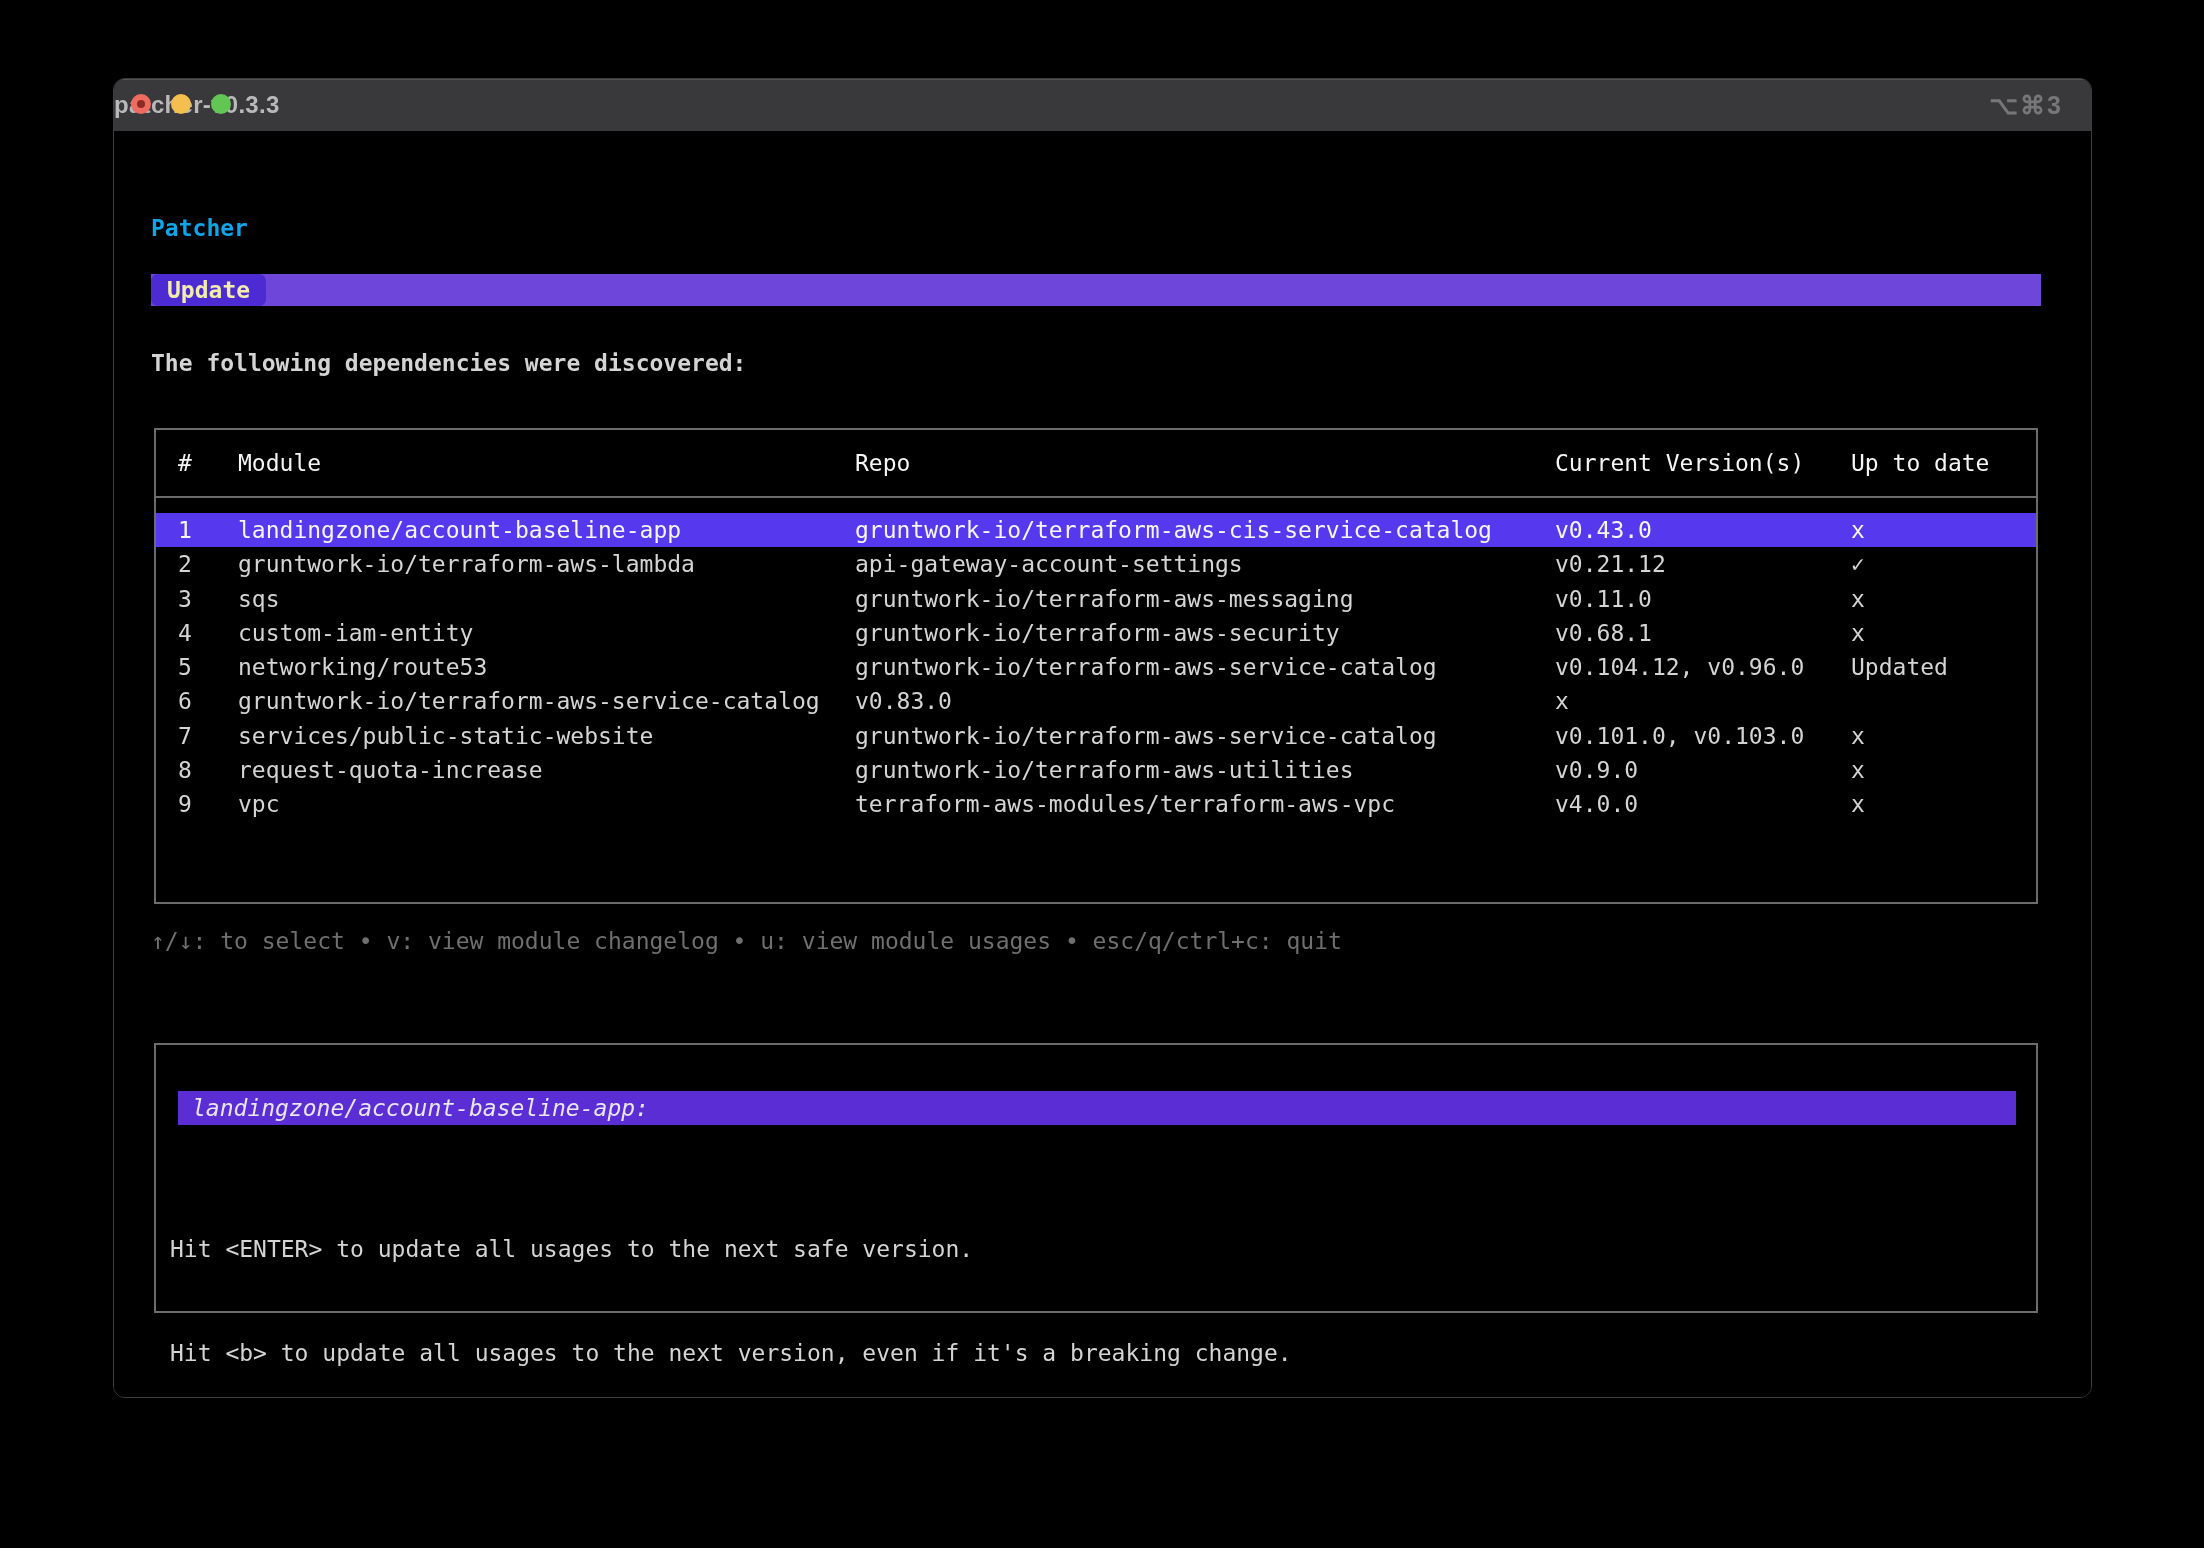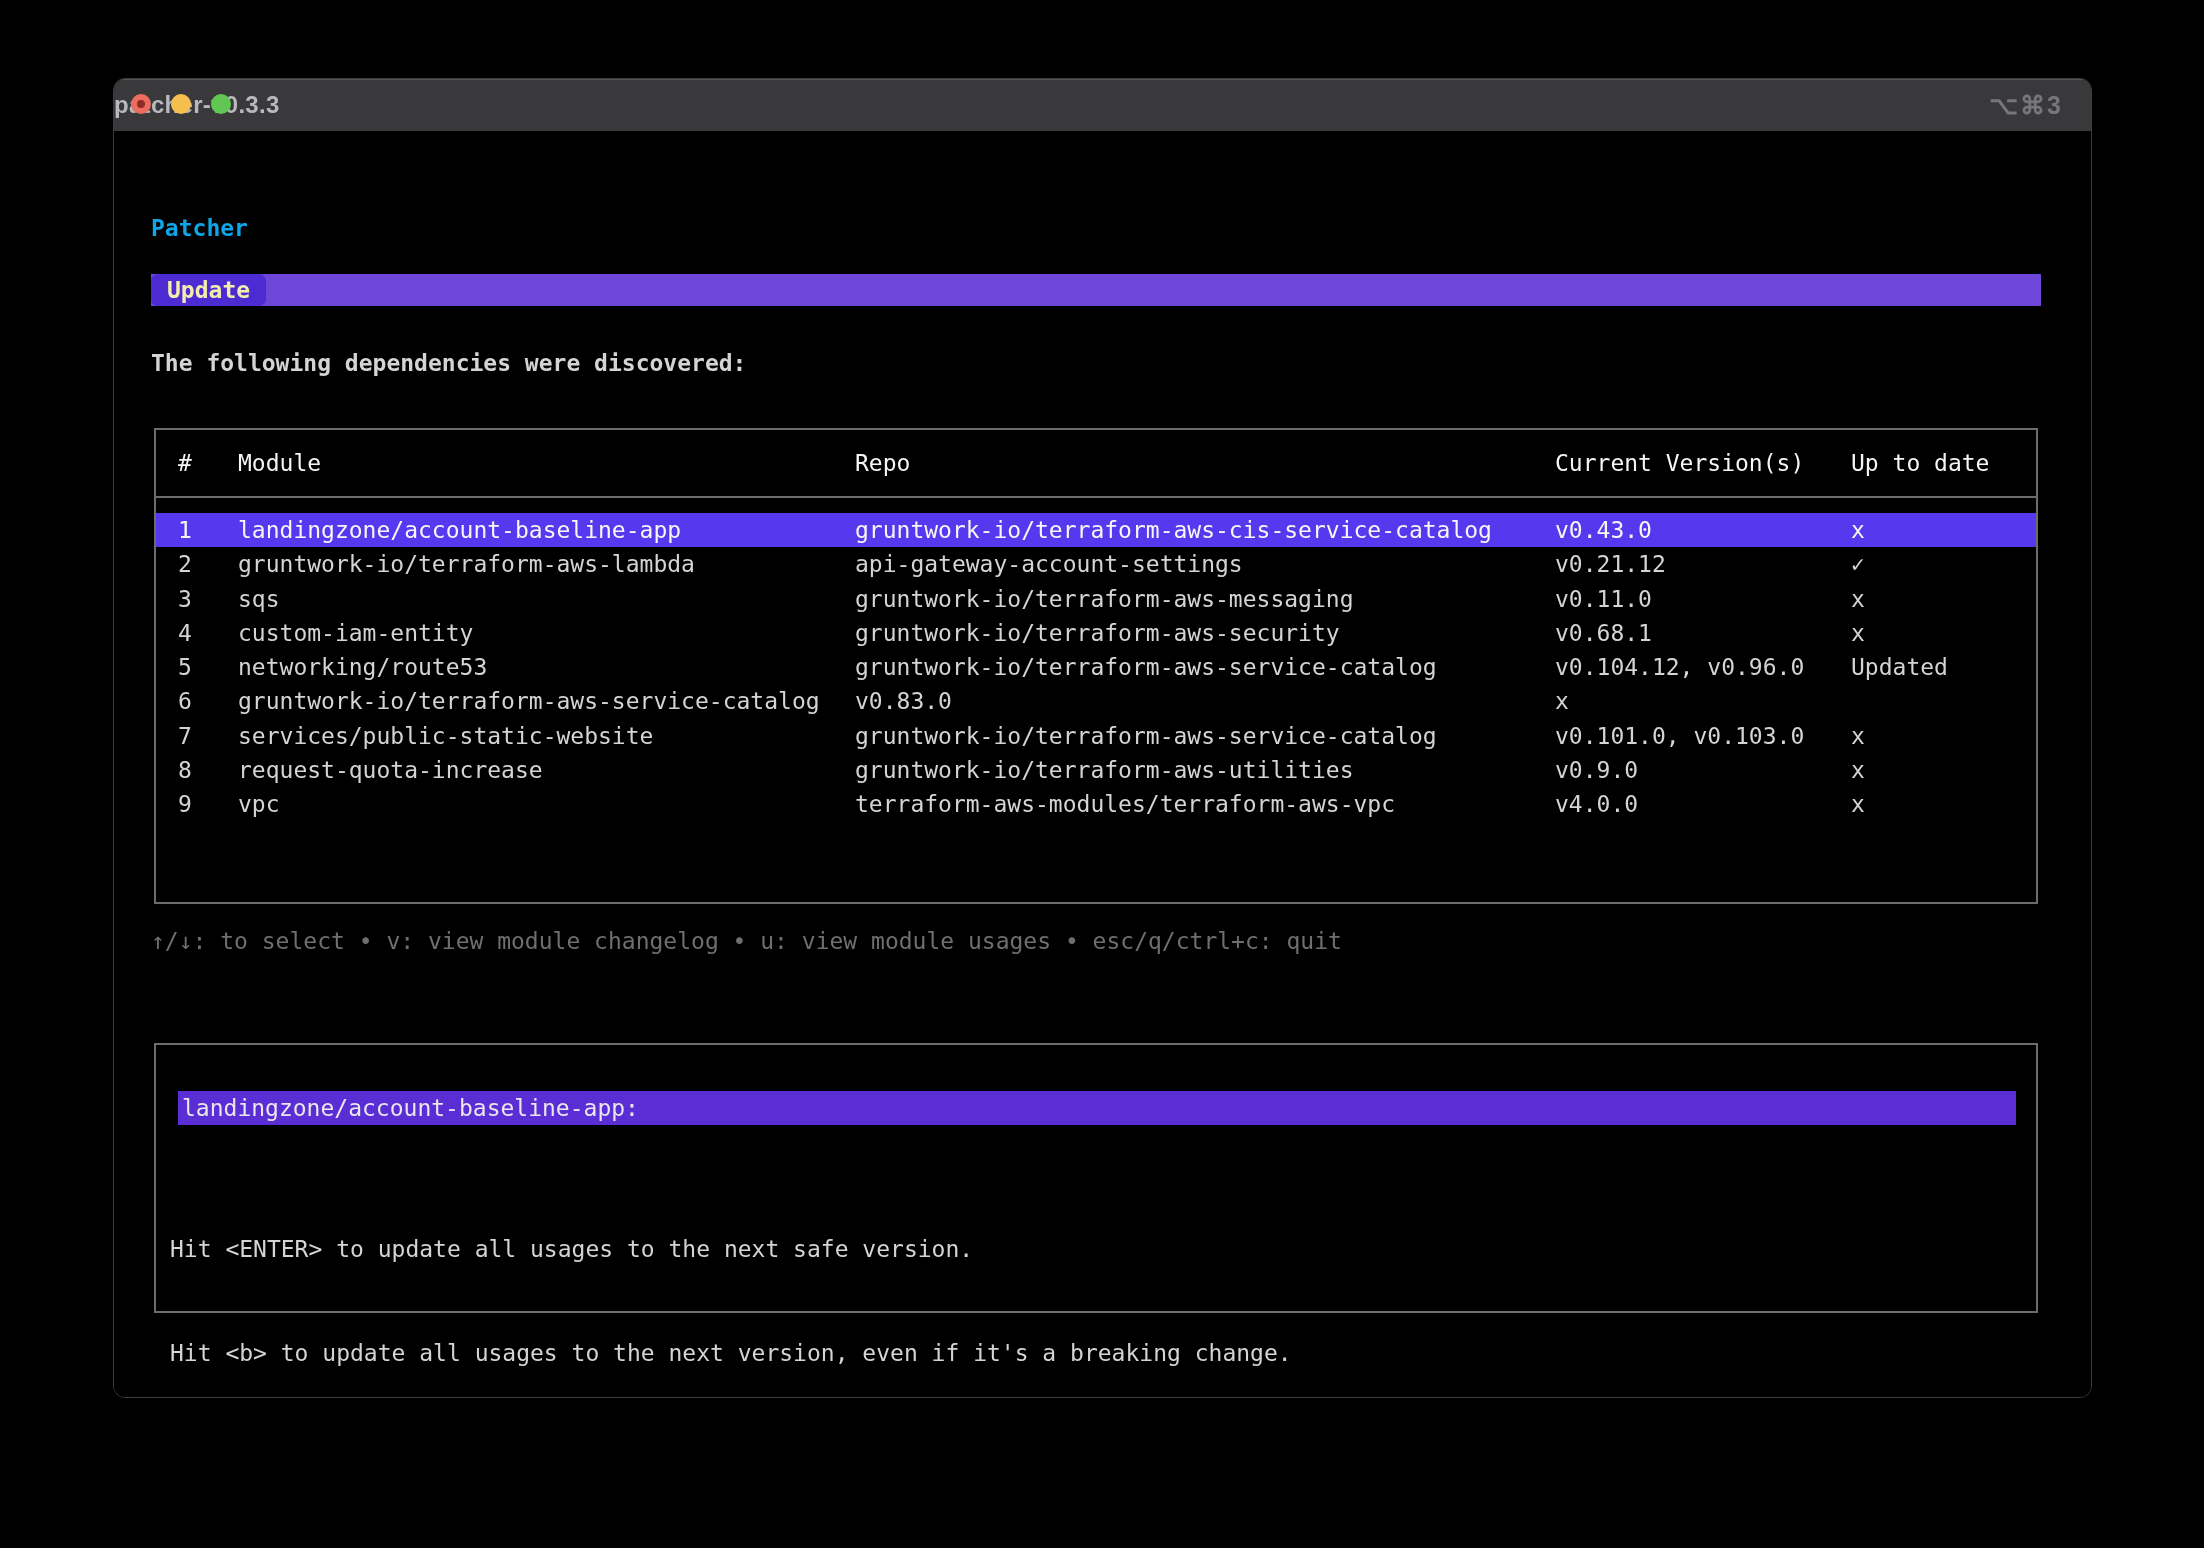--- a/index.html
+++ b/index.html
@@ -72,21 +72,21 @@
   .cell{overflow:hidden;}
 
   .help{position:absolute;left:37px;top:795px;height:30px;line-height:30px;color:var(--muted_text);}
 
   .detail-panel{
     position:absolute;left:40px;top:912px;width:1884px;height:270px;
     border:2px solid var(--border);
   }
   .detail-bar{
     position:absolute;left:22px;top:46px;width:1838px;height:34px;line-height:34px;
-    background:var(--detail_bar);color:#e9e6ee;padding-left:4px;white-space:nowrap;
+    background:var(--detail_bar);color:#e9e6ee;padding-left:14px;white-space:nowrap;font-style:italic;
   }
   .detail-lines{position:absolute;left:14px;top:118px;line-height:34.5px;white-space:pre;}
 </style>
 </head>
 <body>
 
 <div class="window">
 
   <div class="titlebar">
     <div class="traffic">

